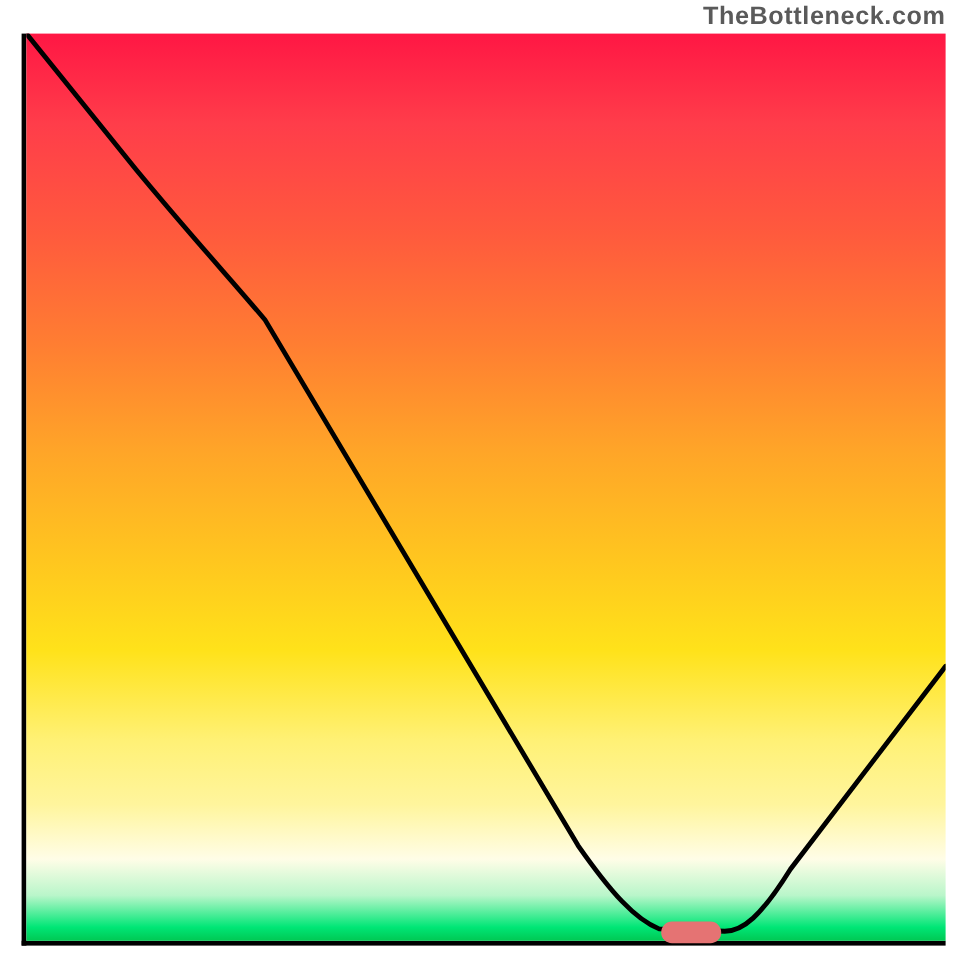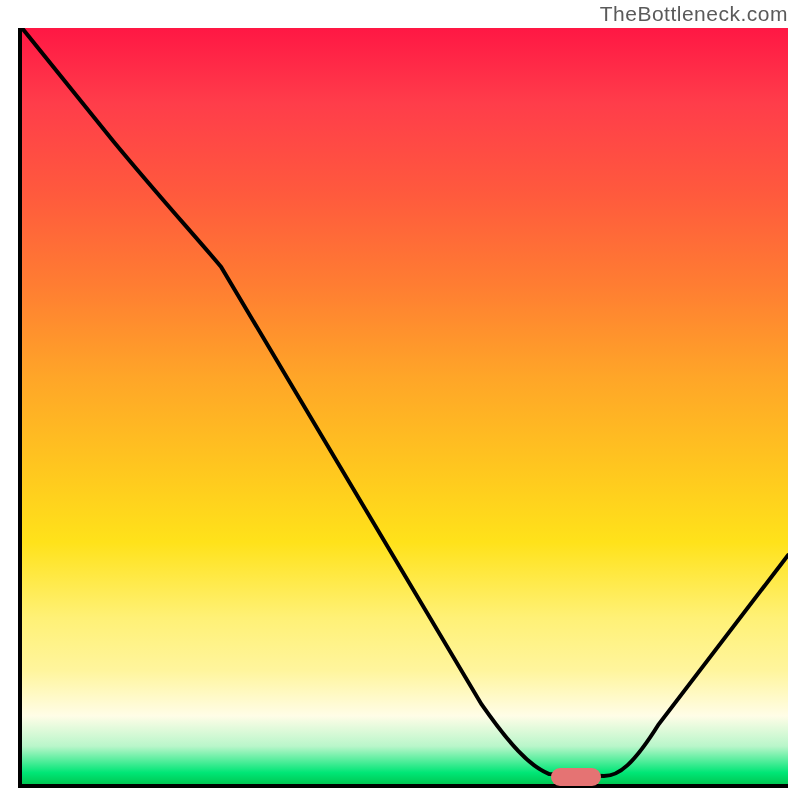--- a/index.html
+++ b/index.html
@@ -9,21 +9,21 @@
     background: #ffffff;
     position: relative;
     font-family: Arial, sans-serif;
     overflow: hidden;
   }
   .watermark {
     position: absolute;
     top: 2px;
     right: 12px;
     font-size: 21px;
-    font-weight: 400;
+    font-weight: 700;
     color: #5a5a5a;
     letter-spacing: 0.5px;
   }
   .chart-area {
     position: absolute;
     left: 18px;
     top: 28px;
     width: 770px;
     height: 760px;
     border-left: 4px solid #000;

